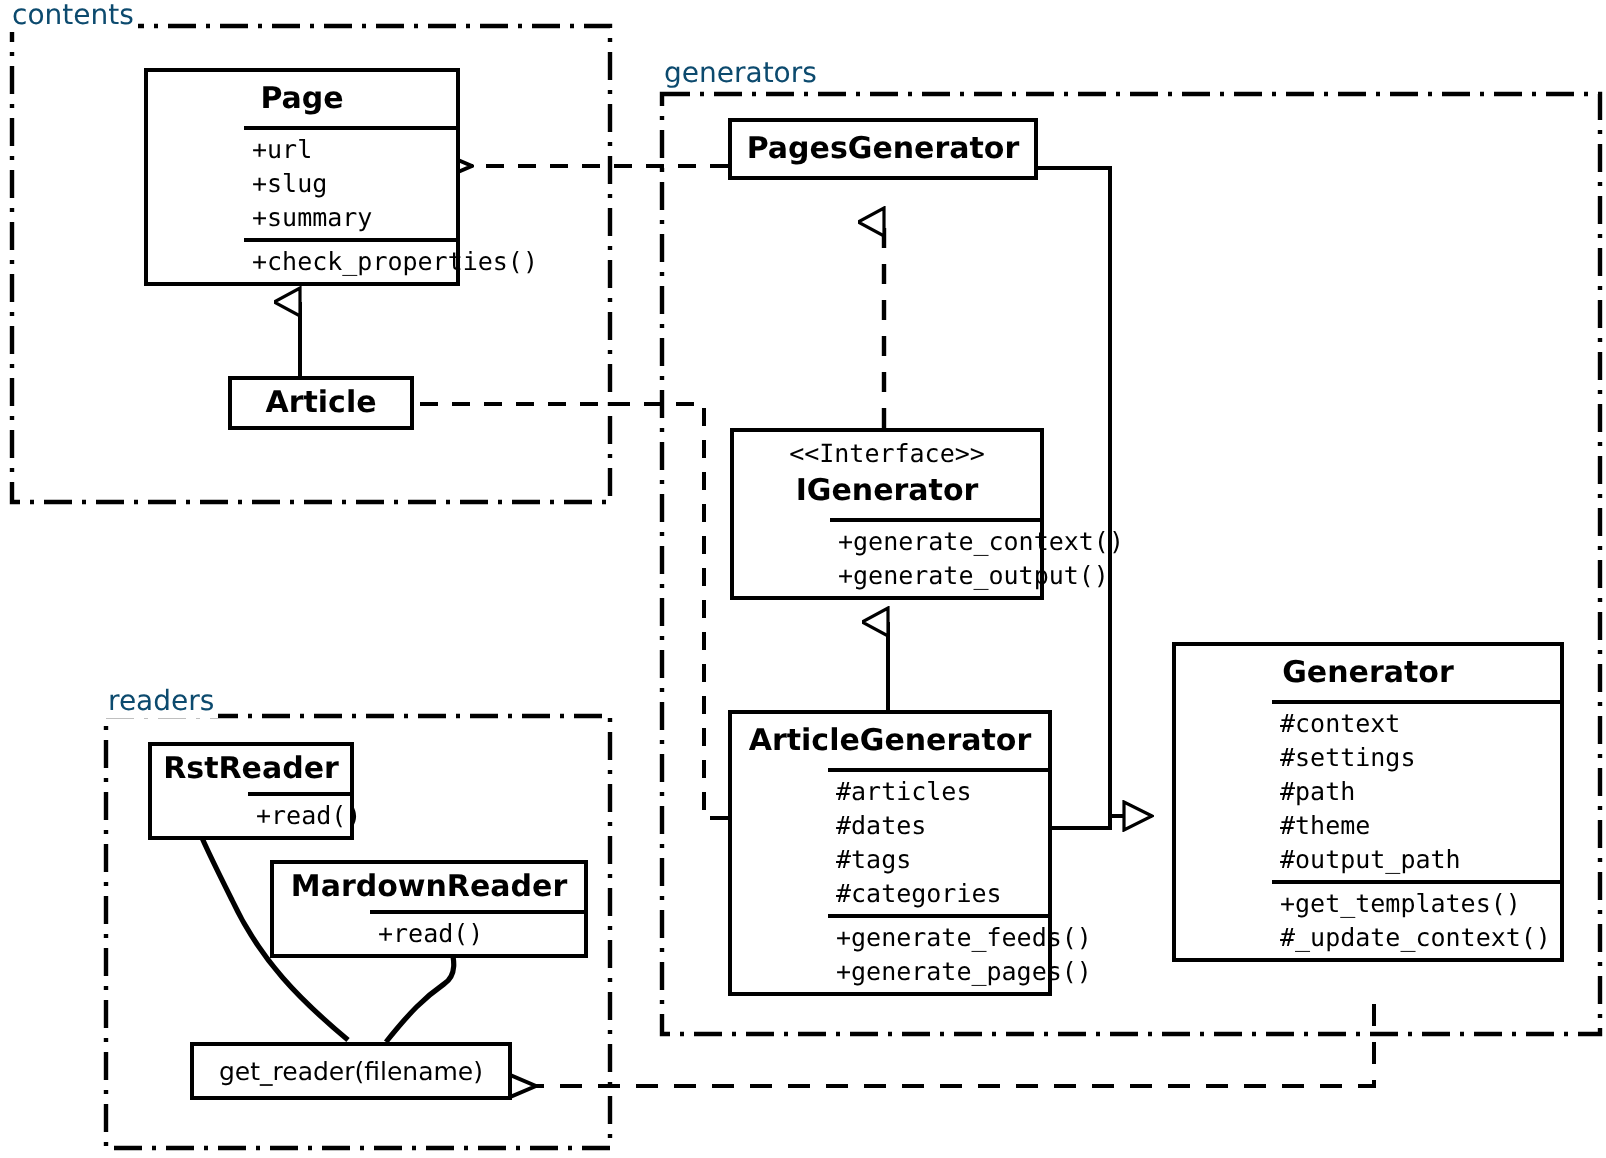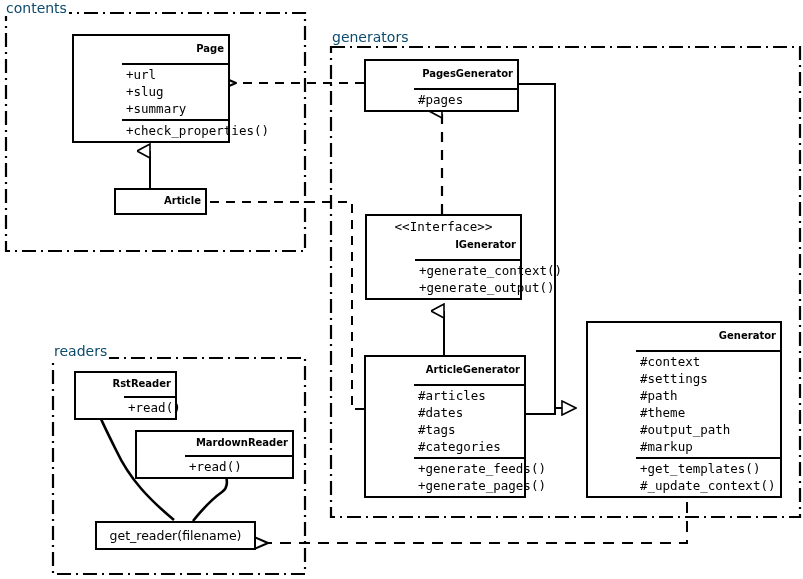--- a/index.html
+++ b/index.html
@@ -34,23 +34,23 @@
   }
   .uml-compartment {
     box-sizing: border-box;
     padding: 1px 4px 2px 4px;
   }
   .uml-compartment + .uml-compartment {
     border-top: 2px solid #000000;
     margin-left: 48px;
   }
   .uml-name {
-    text-align: right;
+    text-align: center;
     font-weight: bold;
-    font-size: 10px;
+    font-size: 15px;
     line-height: 20px;
     padding-top: 3px;
     padding-bottom: 4px;
     font-family: "DejaVu Sans", sans-serif;
   }
   .uml-stereotype {
     text-align: center;
     font-weight: normal;
     font-size: 12.5px;
     line-height: 16px;
@@ -147,23 +147,20 @@
       <div class="uml-member">+check_properties()</div>
     </div>
   </div>
 
   <div class="uml-class" style="left:114px; top:188px; width:93px;">
     <div class="uml-compartment uml-name" style="padding-top:1px; padding-bottom:2px;">Article</div>
   </div>
 
   <div class="uml-class" style="left:364px; top:59px; width:155px;">
     <div class="uml-compartment uml-name">PagesGenerator</div>
-    <div class="uml-compartment">
-      <div class="uml-member">#pages</div>
-    </div>
   </div>
 
   <div class="uml-class" style="left:365px; top:214px; width:157px;">
     <div class="uml-compartment" style="padding-top:3px; padding-bottom:4px;">
       <div class="uml-stereotype">&lt;&lt;Interface&gt;&gt;</div>
       <div class="uml-name" style="padding-top:0; padding-bottom:0;">IGenerator</div>
     </div>
     <div class="uml-compartment">
       <div class="uml-member">+generate_context()</div>
       <div class="uml-member">+generate_output()</div>
@@ -185,21 +182,20 @@
   </div>
 
   <div class="uml-class" style="left:586px; top:321px; width:196px;">
     <div class="uml-compartment uml-name">Generator</div>
     <div class="uml-compartment">
       <div class="uml-member">#context</div>
       <div class="uml-member">#settings</div>
       <div class="uml-member">#path</div>
       <div class="uml-member">#theme</div>
       <div class="uml-member">#output_path</div>
-      <div class="uml-member">#markup</div>
     </div>
     <div class="uml-compartment">
       <div class="uml-member">+get_templates()</div>
       <div class="uml-member">#_update_context()</div>
     </div>
   </div>
 
   <div class="uml-class" style="left:74px; top:371px; width:103px;">
     <div class="uml-compartment uml-name" style="padding-top:1px; padding-bottom:2px;">RstReader</div>
     <div class="uml-compartment">

